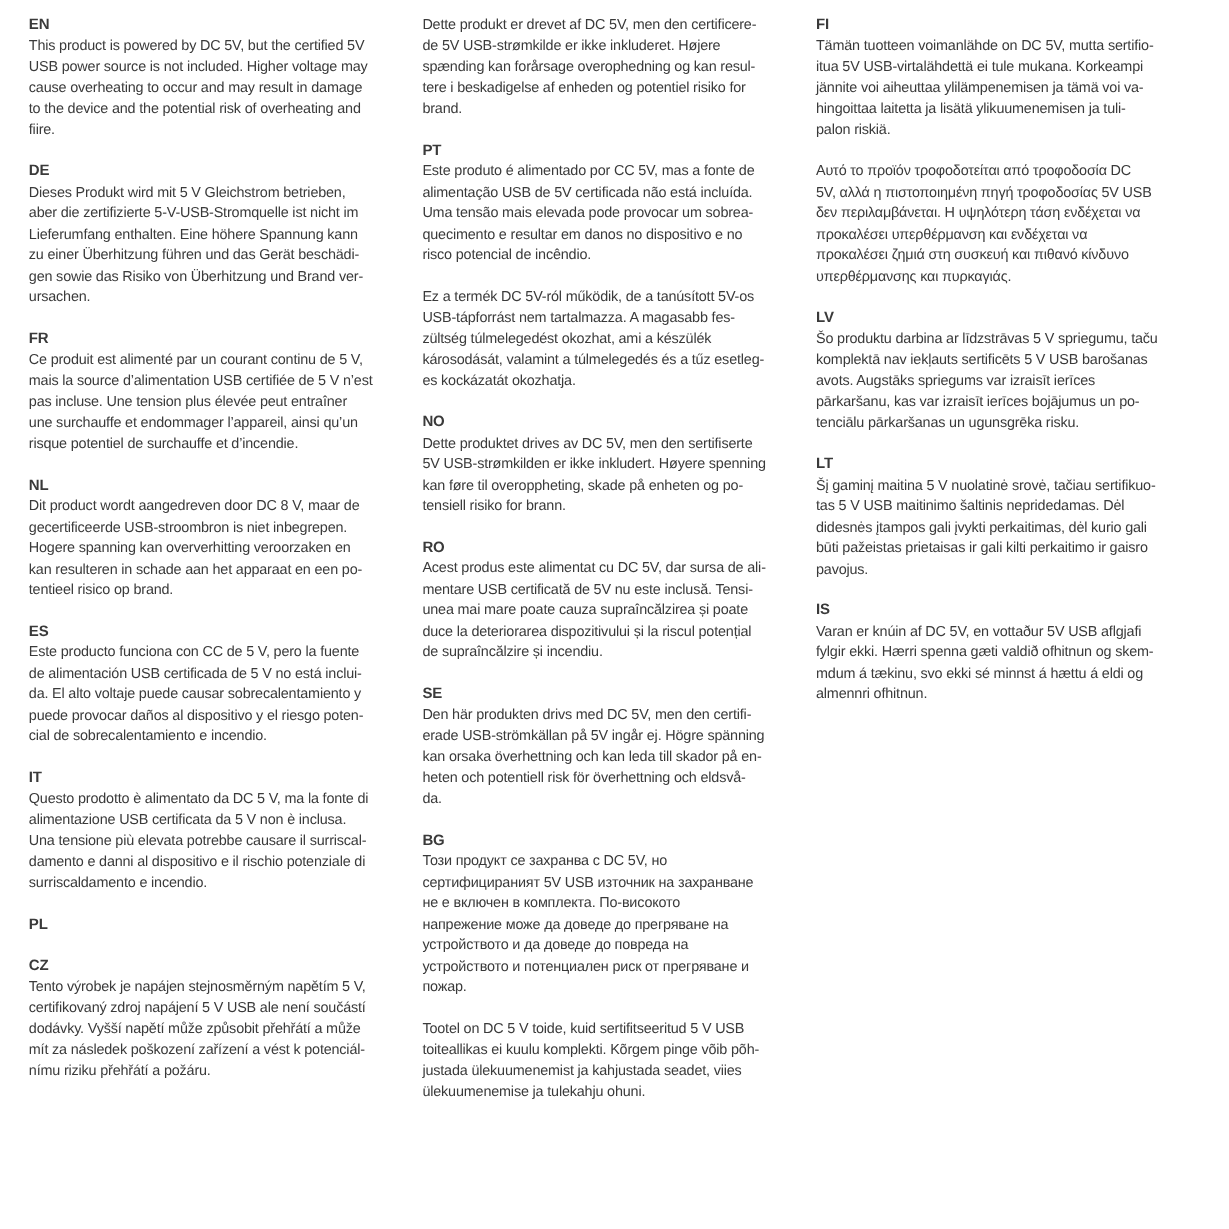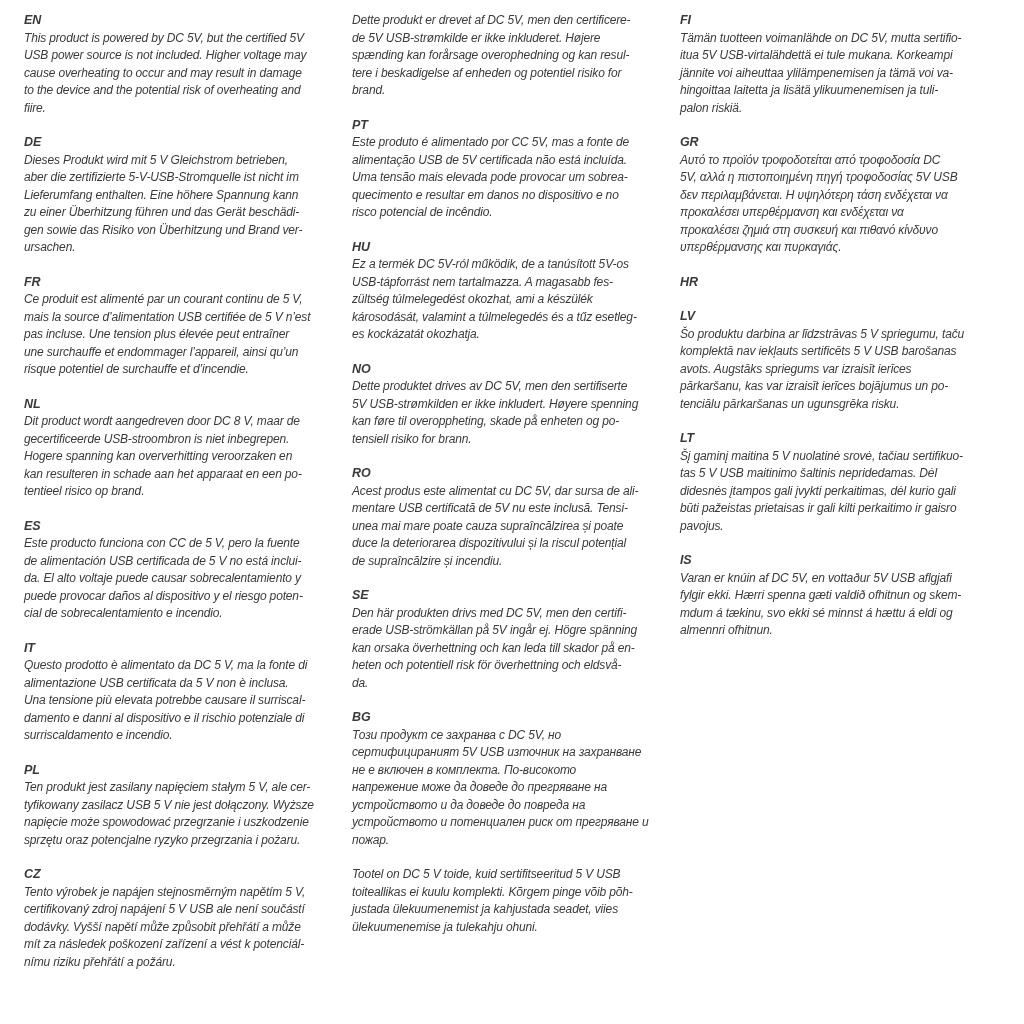--- a/index.html
+++ b/index.html
@@ -11,21 +11,20 @@
     overflow: hidden;
   }
   .page {
     box-sizing: border-box;
     width: 1024px;
     height: 1024px;
     padding: 12px 6px 0 24px;
     display: flex;
     font-family: "Liberation Sans", sans-serif;
     color: #3a3a3a;
-    font-style: italic;
   }
   .col {
     width: 312px;
     flex: 0 0 312px;
     margin-right: 16px;
   }
   .col:last-child { margin-right: 0; }
   .section { margin: 0 0 17px 0; }
   .lang {
     font-size: 12.5px;
@@ -91,24 +90,20 @@
     <div class="section">
       <div class="lang">IT</div>
       <p class="body-text">Questo prodotto è alimentato da DC 5 V, ma la fonte di
 alimentazione USB certificata da 5 V non è inclusa.
 Una tensione più elevata potrebbe causare il surriscal-
 damento e danni al dispositivo e il rischio potenziale di
 surriscaldamento e incendio.</p>
     </div>
     <div class="section">
       <div class="lang">PL</div>
-      <p class="body-text">Ten produkt jest zasilany napięciem stałym 5 V, ale cer-
-tyfikowany zasilacz USB 5 V nie jest dołączony. Wyższe
-napięcie może spowodować przegrzanie i uszkodzenie
-sprzętu oraz potencjalne ryzyko przegrzania i pożaru.</p>
     </div>
     <div class="section">
       <div class="lang">CZ</div>
       <p class="body-text">Tento výrobek je napájen stejnosměrným napětím 5 V,
 certifikovaný zdroj napájení 5 V USB ale není součástí
 dodávky. Vyšší napětí může způsobit přehřátí a může
 mít za následek poškození zařízení a vést k potenciál-
 nímu riziku přehřátí a požáru.</p>
     </div>
   </div>
@@ -123,21 +118,20 @@
     </div>
     <div class="section">
       <div class="lang">PT</div>
       <p class="body-text">Este produto é alimentado por CC 5V, mas a fonte de
 alimentação USB de 5V certificada não está incluída.
 Uma tensão mais elevada pode provocar um sobrea-
 quecimento e resultar em danos no dispositivo e no
 risco potencial de incêndio.</p>
     </div>
     <div class="section">
-      <div class="lang">HU</div>
       <p class="body-text">Ez a termék DC 5V-ról működik, de a tanúsított 5V-os
 USB-tápforrást nem tartalmazza. A magasabb fes-
 zültség túlmelegedést okozhat, ami a készülék
 károsodását, valamint a túlmelegedés és a tűz esetleg-
 es kockázatát okozhatja.</p>
     </div>
     <div class="section">
       <div class="lang">NO</div>
       <p class="body-text">Dette produktet drives av DC 5V, men den sertifiserte
 5V USB-strømkilden er ikke inkludert. Høyere spenning
@@ -181,30 +175,28 @@
   <div class="col">
     <div class="section">
       <div class="lang">FI</div>
       <p class="body-text">Tämän tuotteen voimanlähde on DC 5V, mutta sertifio-
 itua 5V USB-virtalähdettä ei tule mukana. Korkeampi
 jännite voi aiheuttaa ylilämpenemisen ja tämä voi va-
 hingoittaa laitetta ja lisätä ylikuumenemisen ja tuli-
 palon riskiä.</p>
     </div>
     <div class="section">
-      <div class="lang">GR</div>
       <p class="body-text">Αυτό το προϊόν τροφοδοτείται από τροφοδοσία DC
 5V, αλλά η πιστοποιημένη πηγή τροφοδοσίας 5V USB
 δεν περιλαμβάνεται. Η υψηλότερη τάση ενδέχεται να
 προκαλέσει υπερθέρμανση και ενδέχεται να
 προκαλέσει ζημιά στη συσκευή και πιθανό κίνδυνο
 υπερθέρμανσης και πυρκαγιάς.</p>
     </div>
     <div class="section">
-      <div class="lang">HR</div>
     </div>
     <div class="section">
       <div class="lang">LV</div>
       <p class="body-text">Šo produktu darbina ar līdzstrāvas 5 V spriegumu, taču
 komplektā nav iekļauts sertificēts 5 V USB barošanas
 avots. Augstāks spriegums var izraisīt ierīces
 pārkaršanu, kas var izraisīt ierīces bojājumus un po-
 tenciālu pārkaršanas un ugunsgrēka risku.</p>
     </div>
     <div class="section">

